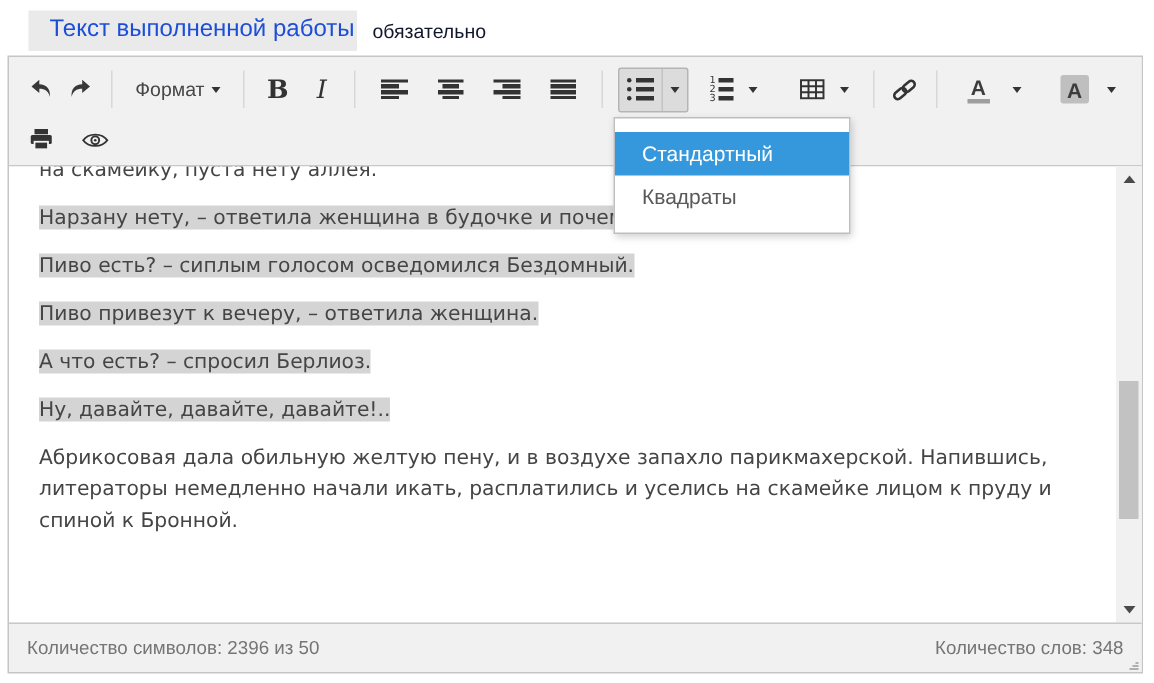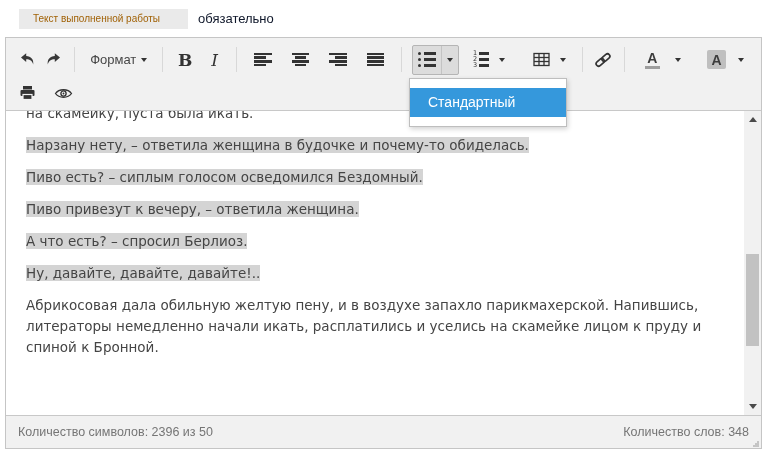--- a/index.html
+++ b/index.html
@@ -1,21 +1,21 @@
 <!DOCTYPE html>
 <html><head>
 <meta charset="utf-8">
 <style>
   html,body{margin:0;padding:0;background:#fff;}
   body{width:769px;height:455px;position:relative;overflow:hidden;
        font-family:"Liberation Sans",sans-serif;-webkit-font-smoothing:antialiased;}
 
   
   .tabs{position:absolute;left:19px;top:7px;display:flex;align-items:center;}
-  .tab-active{background:#eaeaea;color:#a16207;font-size:10px;padding:4px 28px 5px 14px;cursor:default;}
+  .tab-active{background:#eaeaea;color:#1d4ed8;font-size:16px;padding:4px 2px 5px 14px;cursor:default;}
   .tab-hint{color:#0f172a;font-size:13px;padding:4px 10px 5px 10px;}
 
   
   .editor{position:absolute;left:5px;top:37px;width:757px;height:412px;
           border:1px solid #c5c5c5;background:#fff;box-sizing:border-box;
           display:flex;flex-direction:column;}
 
   
   .toolbar{background:#f1f1f1;border-bottom:1px solid #c8c8c8;padding:3px 8px 2px 8px;flex:0 0 auto;}
   .tb-row{display:flex;align-items:center;height:37px;}
@@ -286,21 +286,21 @@
             <circle cx="9.5" cy="6.5" r="0.9" fill="#333"></circle>
           </svg>
         </span>
       </div>
     </div>
   </div>
 
   <div class="content">
     <div class="text-pane">
       <div class="para">
-        <span>на скамейку, пуста была икать.</span>
+        <span>на скамейку, пуста нету аллея.</span>
       </div>
       <div class="para">
         <span class="hl">Нарзану нету, – ответила женщина в будочке и почему-то обиделась.</span>
       </div>
       <div class="para">
         <span class="hl">Пиво есть? – сиплым голосом осведомился Бездомный.</span>
       </div>
       <div class="para">
         <span class="hl">Пиво привезут к вечеру, – ответила женщина.</span>
       </div>
@@ -334,13 +334,14 @@
         <line x1="3" y1="9" x2="9" y2="9"></line>
         <line x1="5" y1="7" x2="9" y2="7"></line>
         <line x1="7" y1="5" x2="9" y2="5"></line>
       </svg>
     </span>
   </div>
 </div>
 
 <div class="menu">
   <div class="menu-item selected">Стандартный</div>
+  <div class="menu-item">Квадраты</div>
 </div>
 
 </body></html>

